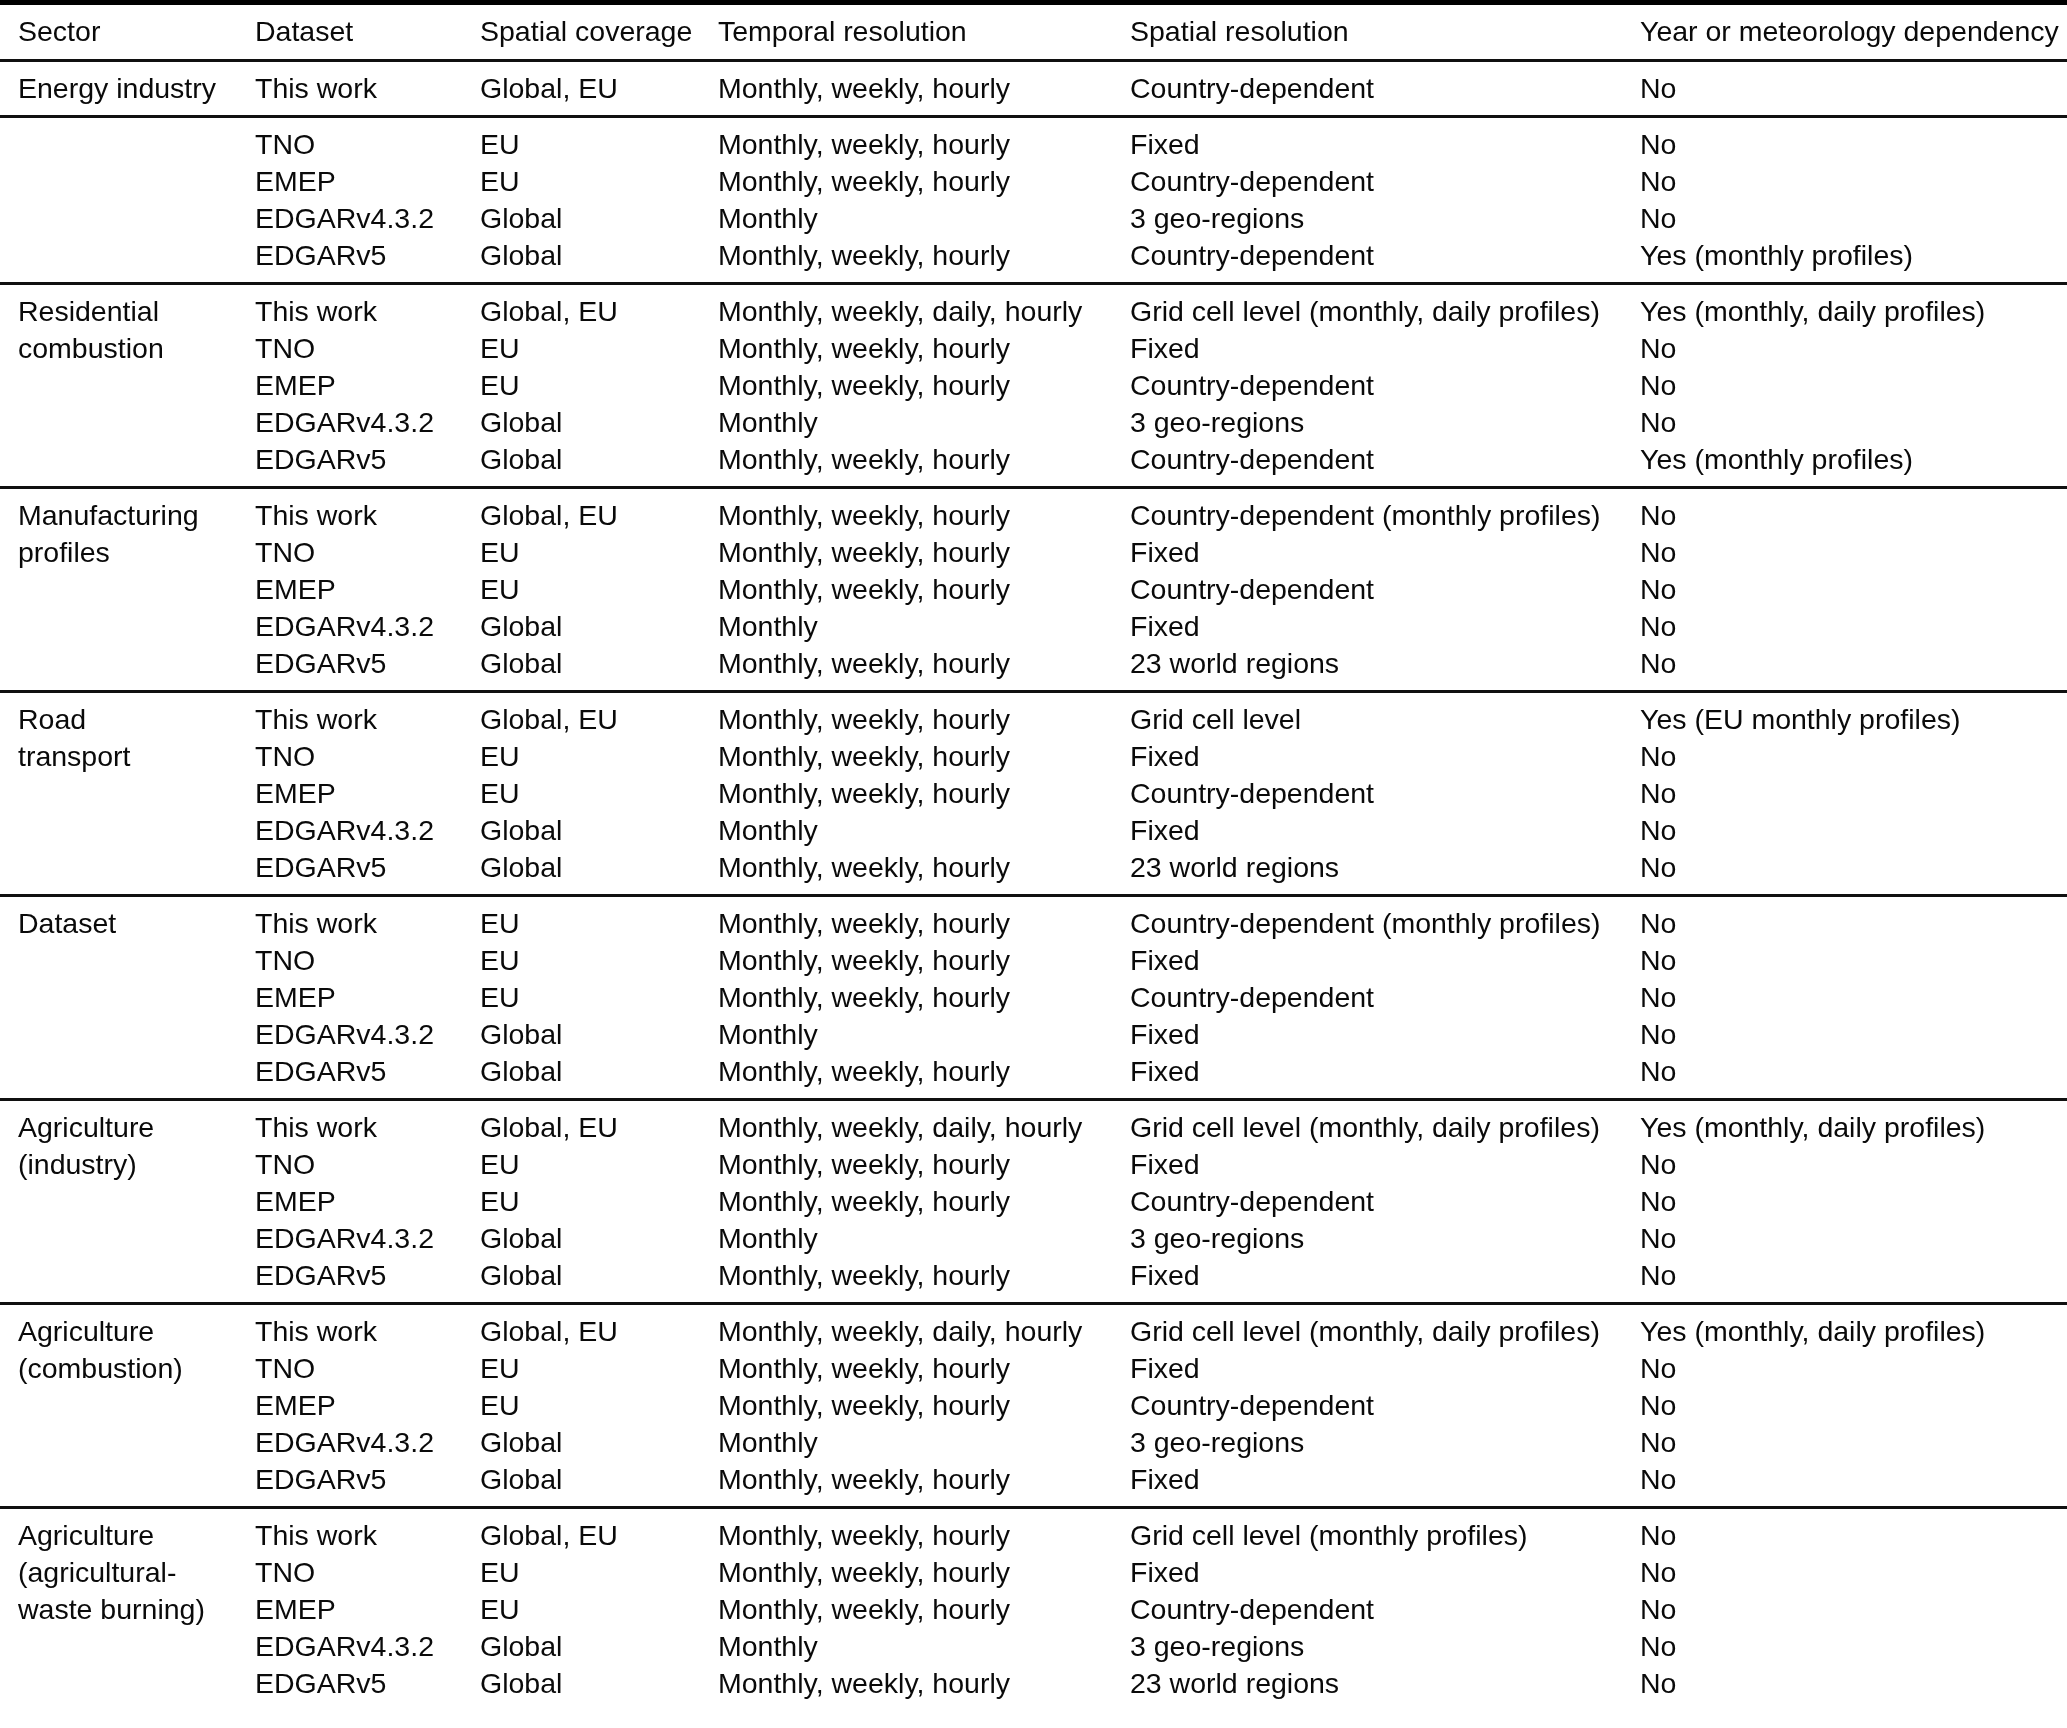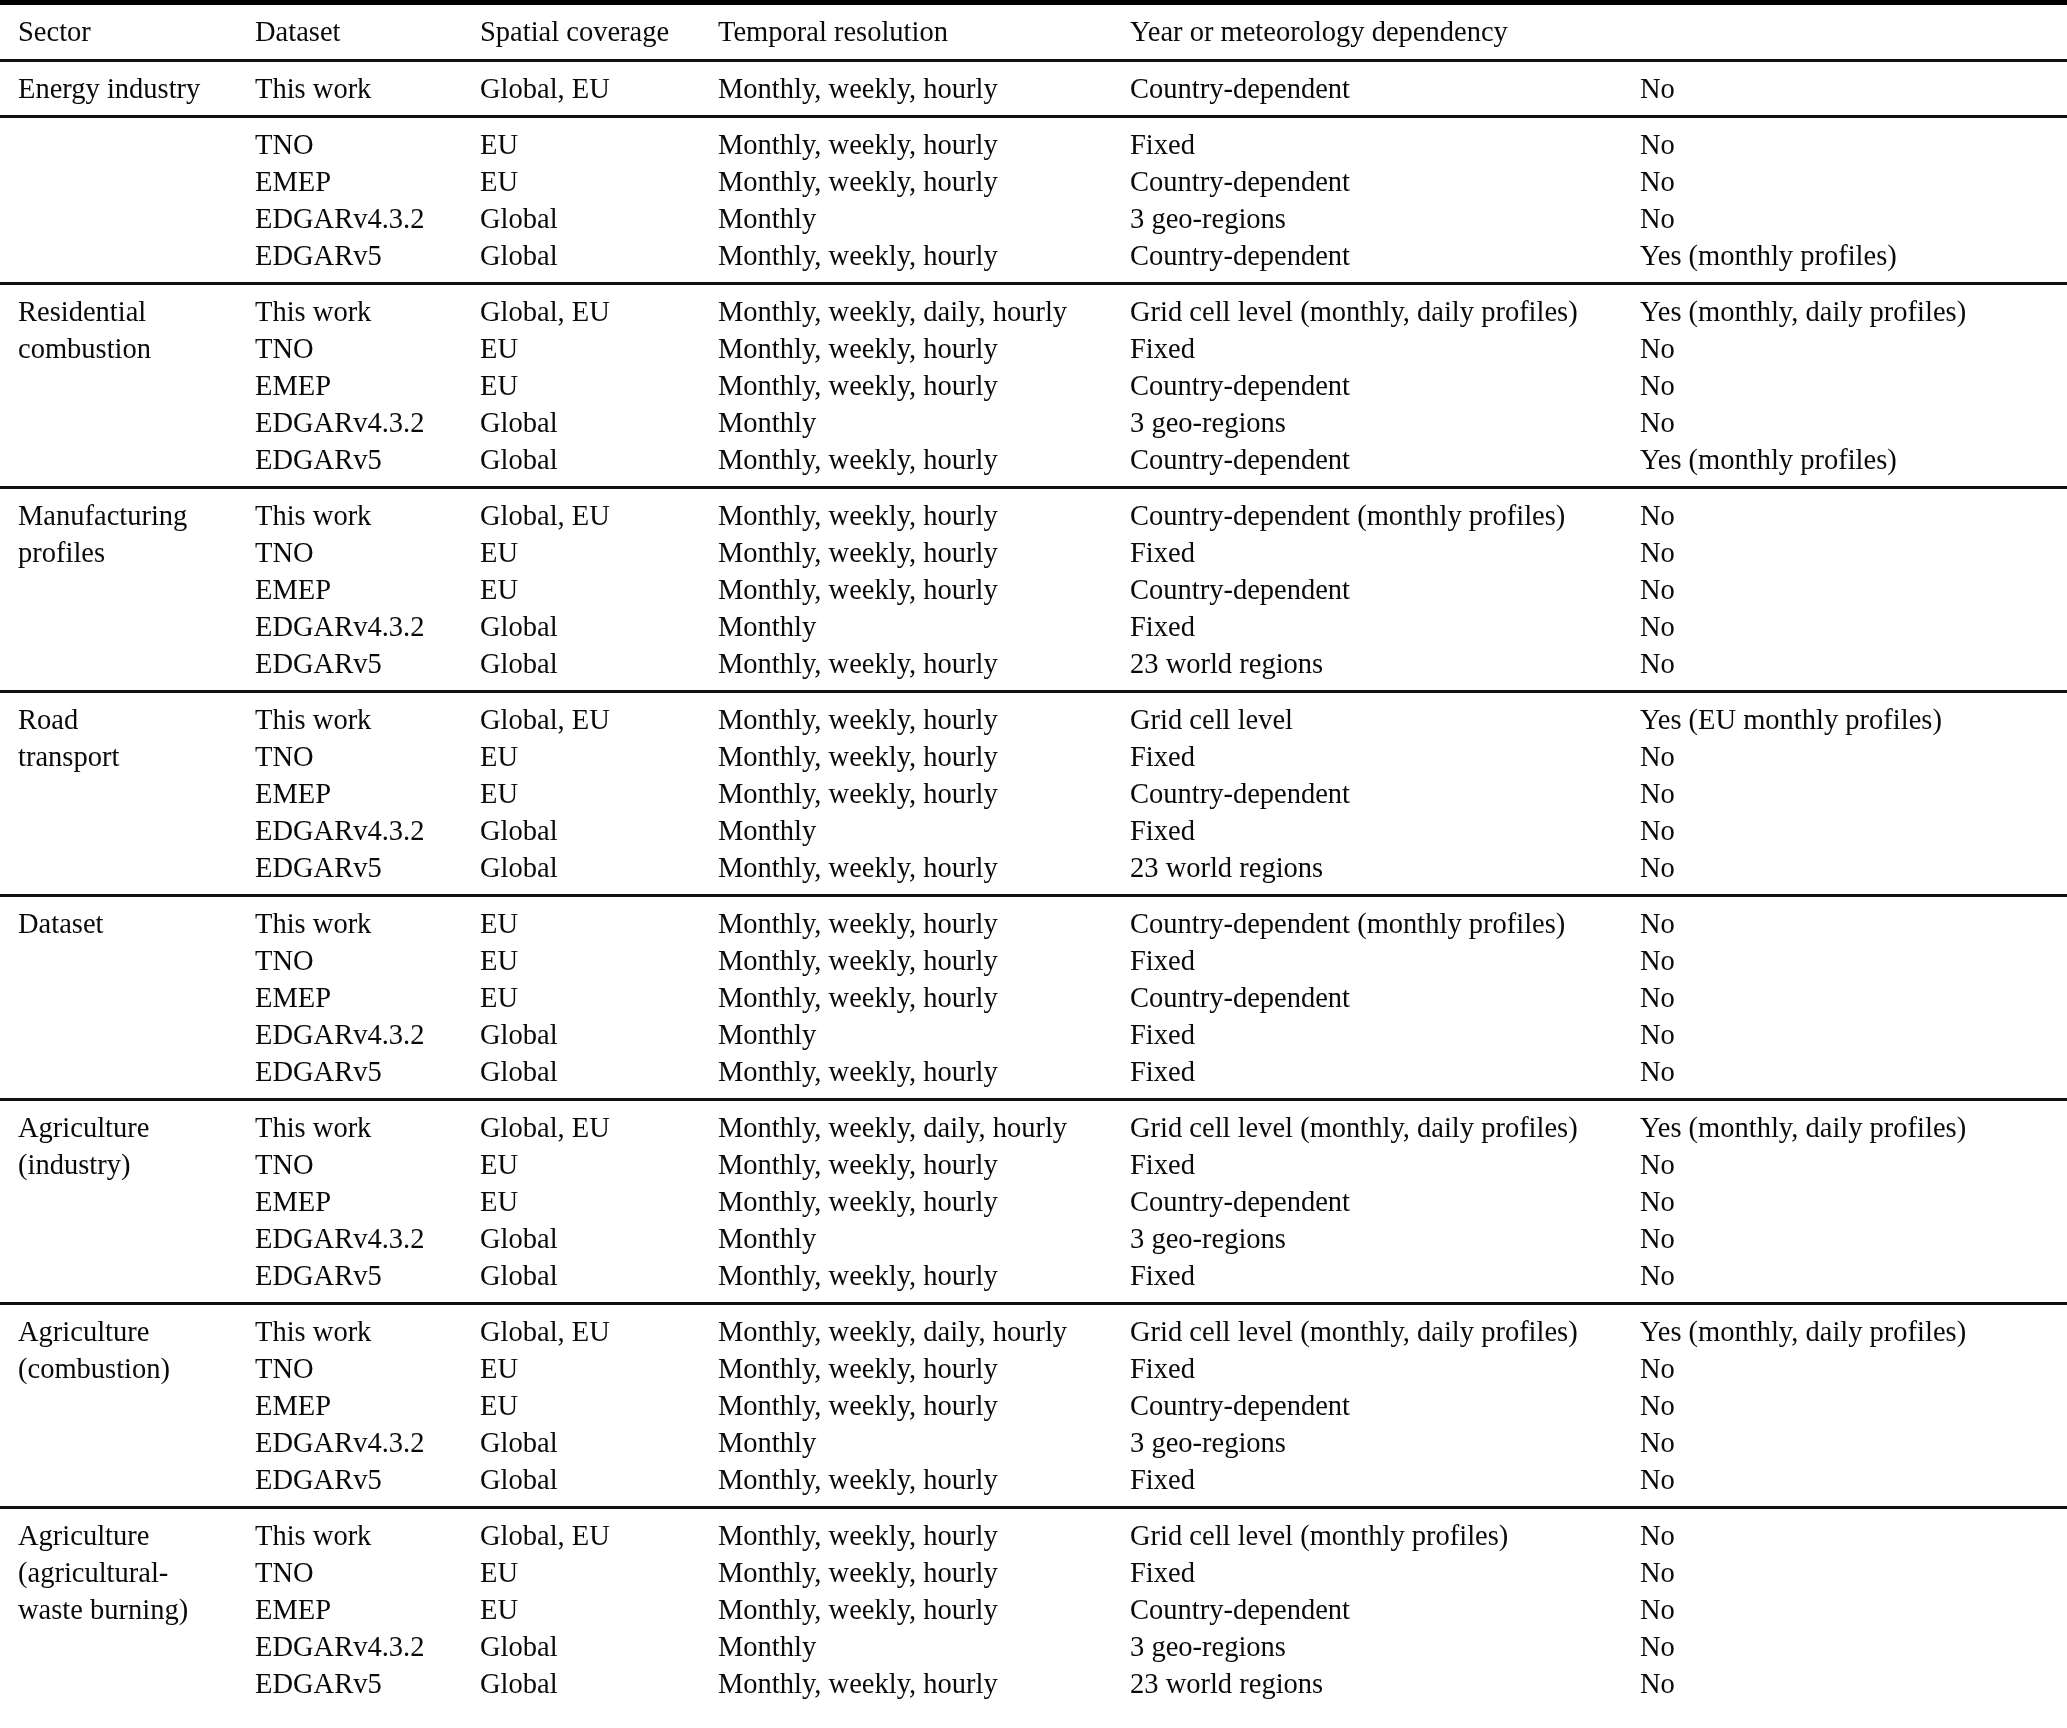--- a/index.html
+++ b/index.html
@@ -2,21 +2,21 @@
 <html><head>
 <meta charset="utf-8">
 <style>
   html, body { margin: 0; padding: 0; background: #ffffff; }
   .page {
     width: 2067px;
     height: 1728px;
     box-sizing: border-box;
     background: #ffffff;
     color: #0a0a0a;
-    font-family: Liberation Serif, serif;
+    font-family: Liberation Sans, sans-serif;
     font-size: 28.5px;
     overflow: hidden;
   }
   .rule-top { height: 5px; background: #000; }
   .grid-row {
     display: grid;
     grid-template-columns: 237px 225px 238px 412px 510px 1fr;
     line-height: 37px;
   }
   .thead {
@@ -37,20 +37,21 @@
 <body>
 
 <div class="page">
   <div class="rule-top"></div>
 
   <div class="thead grid-row">
     <div class="cell">Sector</div>
     <div class="cell">Dataset</div>
     <div class="cell">Spatial coverage</div>
     <div class="cell">Temporal resolution</div>
+    <div class="cell">Spatial resolution</div>
     <div class="cell">Year or meteorology dependency</div>
   </div>
 
   <div id="tbody">
       <div class="section">
         <div class="grid-row">
           <div class="cell">Energy industry</div>
           <div class="cell">This work</div>
           <div class="cell">Global, EU</div>
           <div class="cell">Monthly, weekly, hourly</div>

